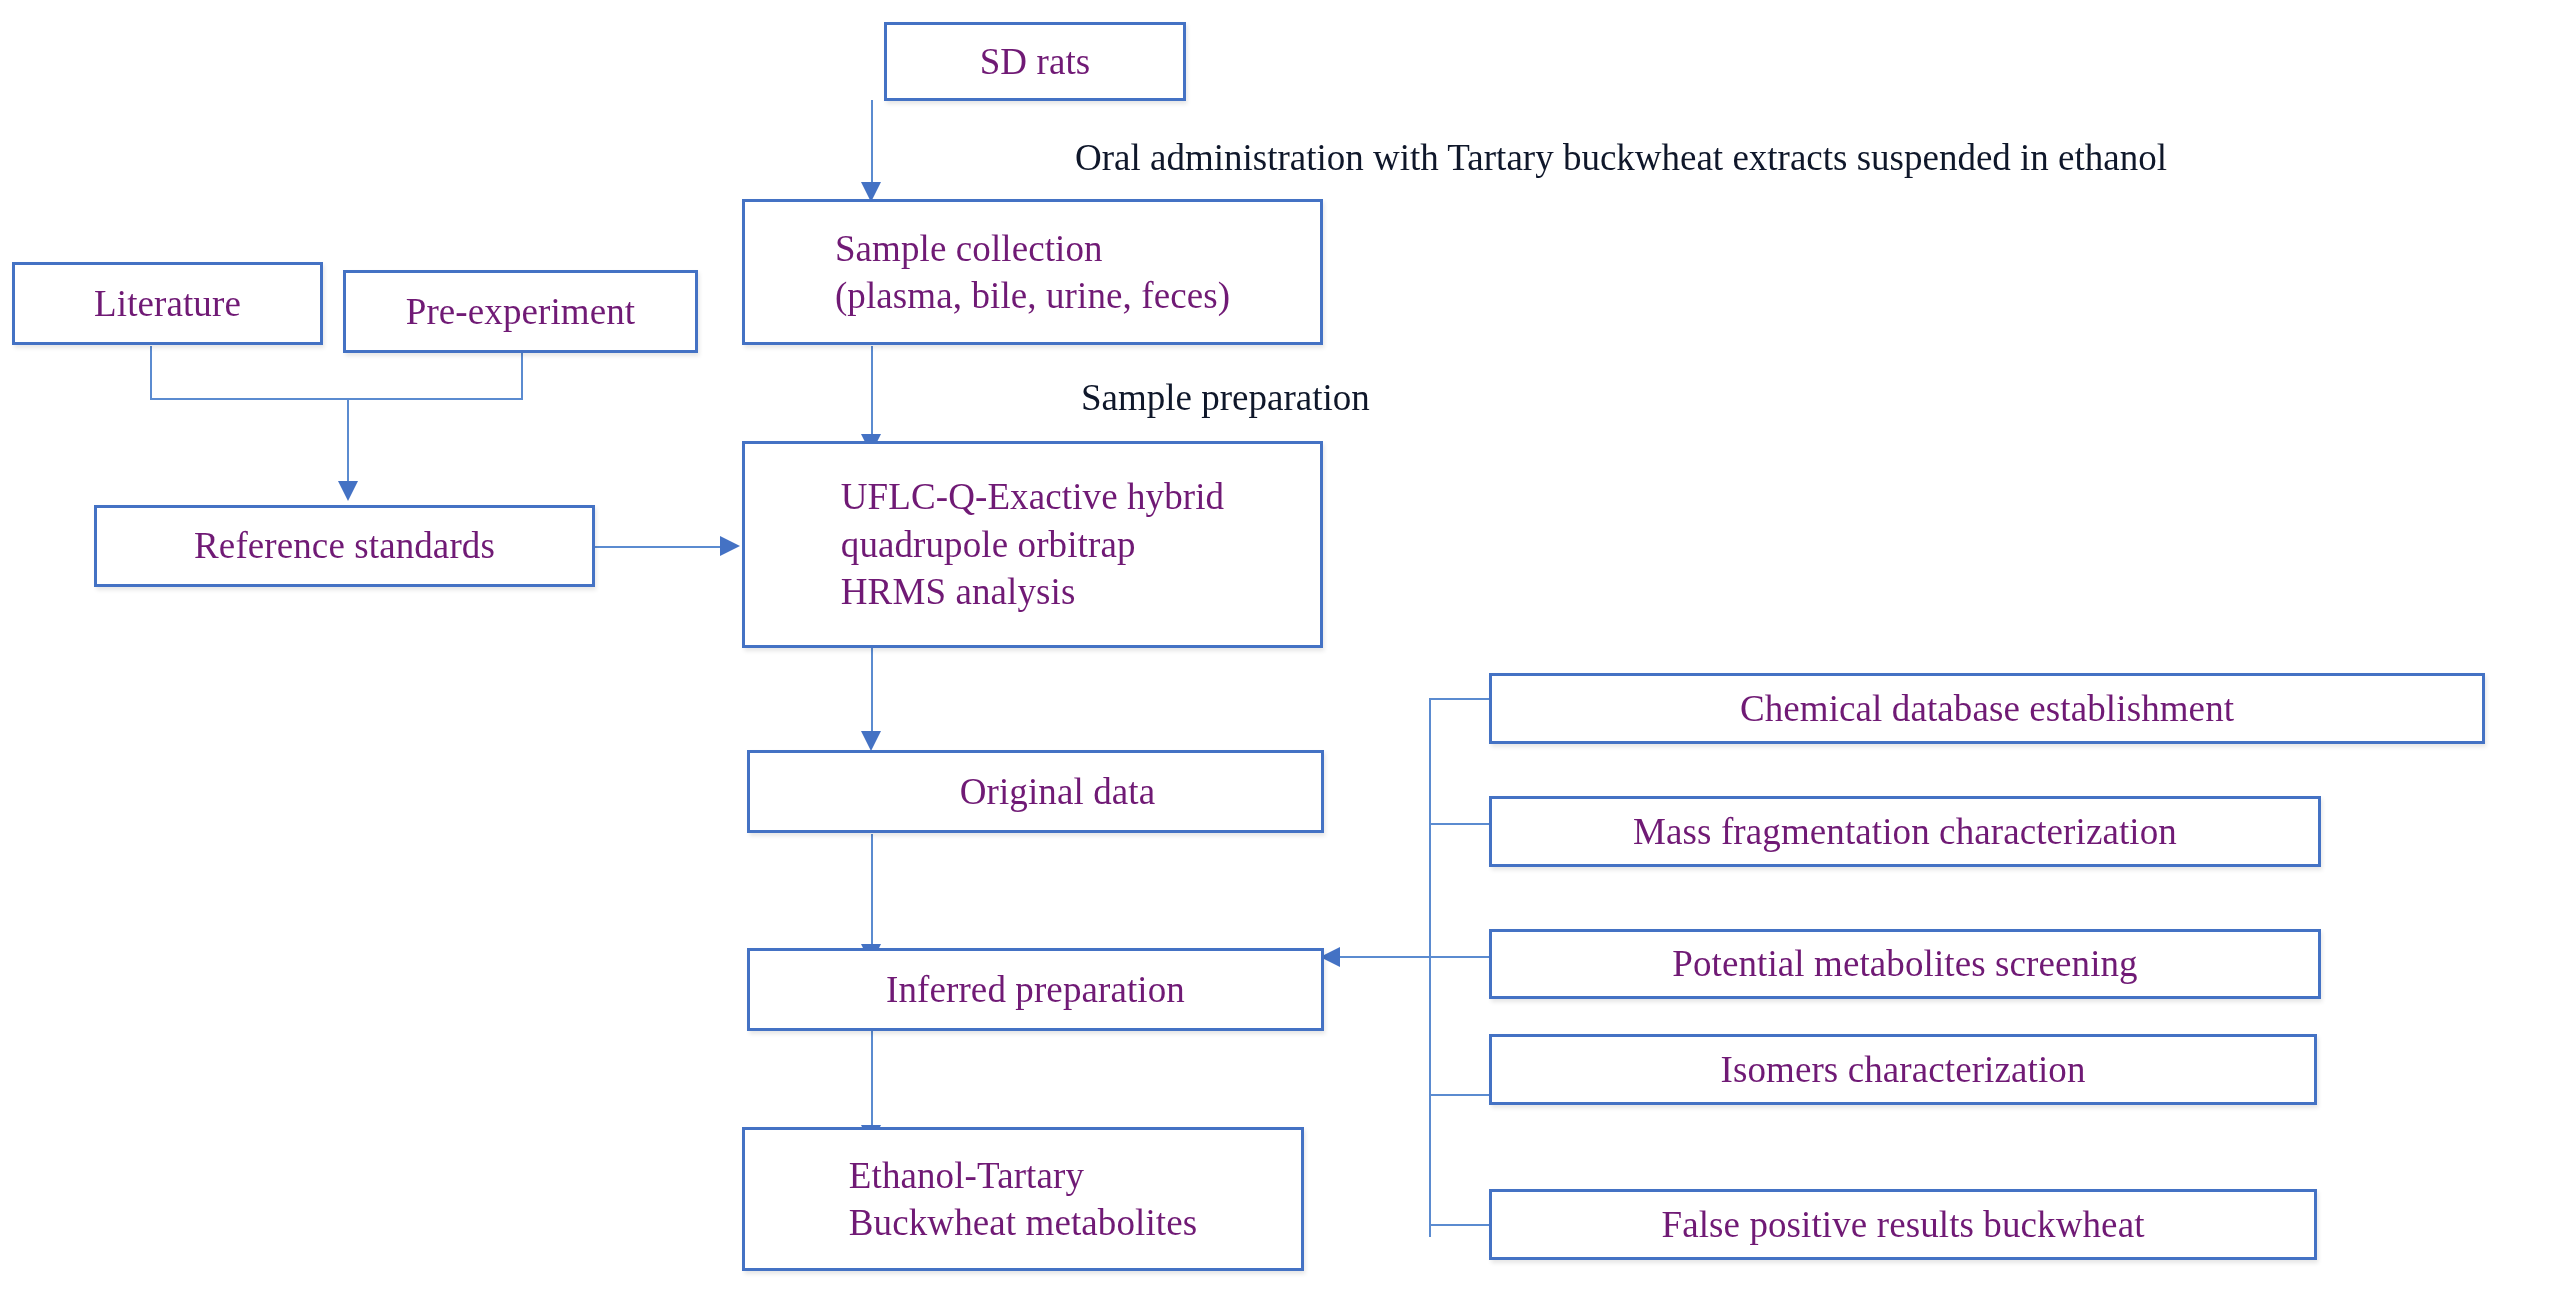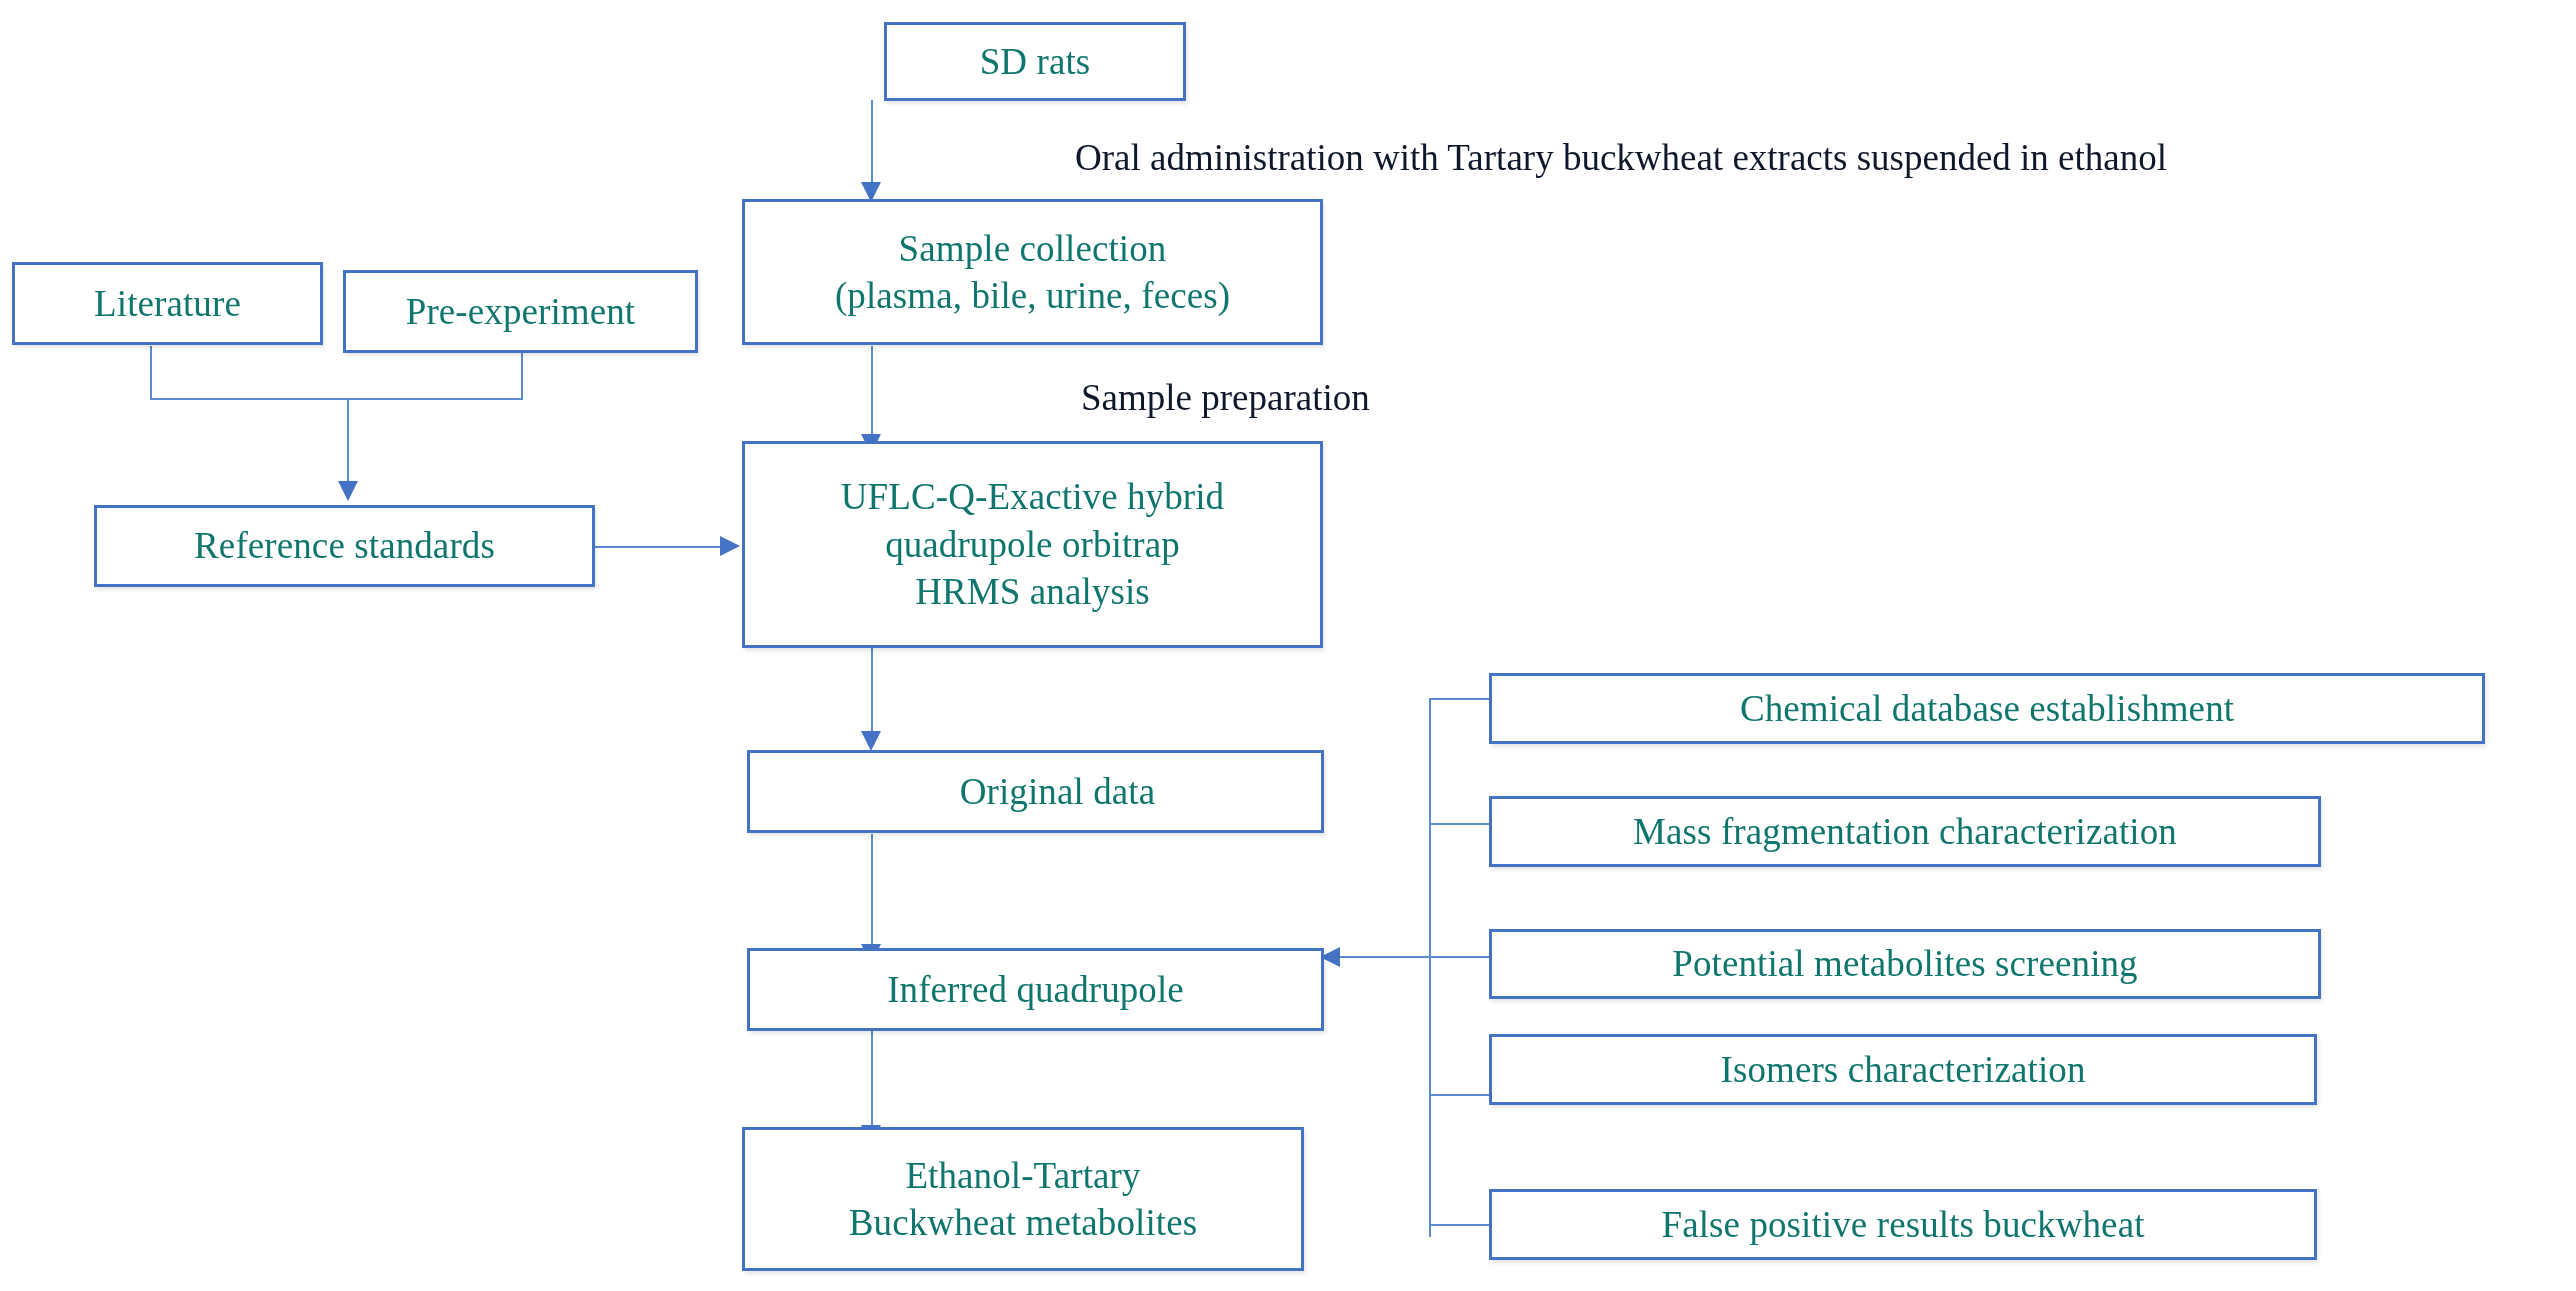--- a/index.html
+++ b/index.html
@@ -17,22 +17,22 @@
   }
   
   .node {
     position: absolute;
     box-sizing: border-box;
     border: 3px solid #4472C4;
     background: #ffffff;
     display: flex;
     align-items: center;
     justify-content: center;
-    text-align: center;
-    color: #0f766e;
+    text-align: left;
+    color: #701a75;
     font-size: 37px;
     line-height: 1.18;
     letter-spacing: 0.1px;
     white-space: pre-line;
     box-shadow: 2.4px 3px 4.2px rgba(0,0,0,0.10);
     z-index: 3;
   }
   .node.multiline { line-height: 1.28; }
 
   
@@ -135,21 +135,21 @@
   <div class="node" style="left:343px; top:262px; width:355px; height:83px;margin-top:8px;">Pre-experiment</div>
 
   <div class="node" style="left:94px; top:505px; width:501px; height:82px;">Reference standards</div>
 
   <div class="node multiline" style="left:742px; top:441px; width:581px; height:207px;">UFLC-Q-Exactive hybrid
 quadrupole orbitrap
 HRMS analysis</div>
 
   <div class="node" style="left:747px; top:750px; width:577px; height:83px;padding-left:44px;">Original data</div>
 
-  <div class="node" style="left:747px; top:948px; width:577px; height:83px;">Inferred quadrupole</div>
+  <div class="node" style="left:747px; top:948px; width:577px; height:83px;">Inferred preparation</div>
 
   <div class="node multiline" style="left:742px; top:1127px; width:562px; height:144px;">Ethanol-Tartary
 Buckwheat metabolites</div>
 
   <div class="node" style="left:1489px; top:673px; width:996px; height:71px;">Chemical database establishment</div>
 
   <div class="node" style="left:1489px; top:796px; width:832px; height:71px;">Mass fragmentation characterization</div>
 
   <div class="node" style="left:1489px; top:929px; width:832px; height:70px;">Potential metabolites screening</div>
 

